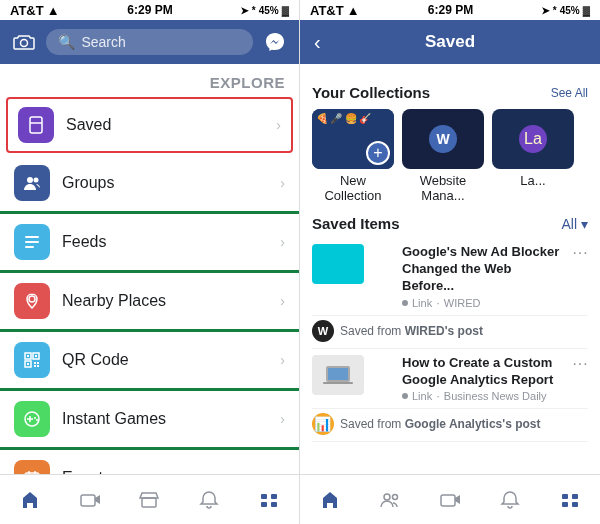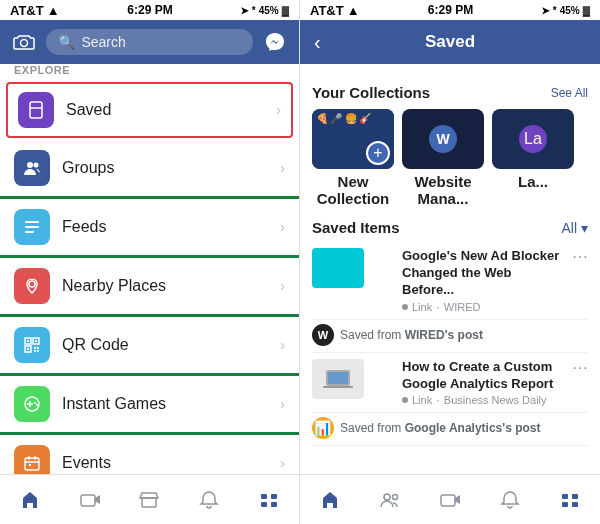--- a/index.html
+++ b/index.html
@@ -70,25 +70,26 @@
 
     .messenger-icon-wrap {
       width: 28px;
       height: 28px;
       display: flex;
       align-items: center;
       justify-content: center;
     }
 
     .explore-label {
-      padding: 0 14px 4px;
-      font-size: 11px;
+      padding: 10px 14px 4px;
+      font-size: 15px;
       font-weight: 600;
       color: #90949c;
       letter-spacing: 0.5px;
+      text-align: right;
     }
 
     .menu-list { flex: 1; overflow: hidden; }
 
     .menu-item {
       display: flex;
       align-items: center;
       padding: 10px 14px;
       border-bottom: 3px solid #15803d;
       cursor: pointer;
@@ -265,23 +266,23 @@
       display: flex;
       align-items: center;
       justify-content: center;
       color: #fff;
       font-size: 18px;
       font-weight: 300;
       border: 2px solid #fff;
     }
 
     .collection-label {
-      font-size: 15px;
+      font-size: 13px;
       color: #1c1e21;
-      font-weight: 700;
+      font-weight: 400;
     }
 
     .website-thumb {
       background: #162347;
       display: flex;
       align-items: center;
       justify-content: center;
     }
 
     .w-badge {

